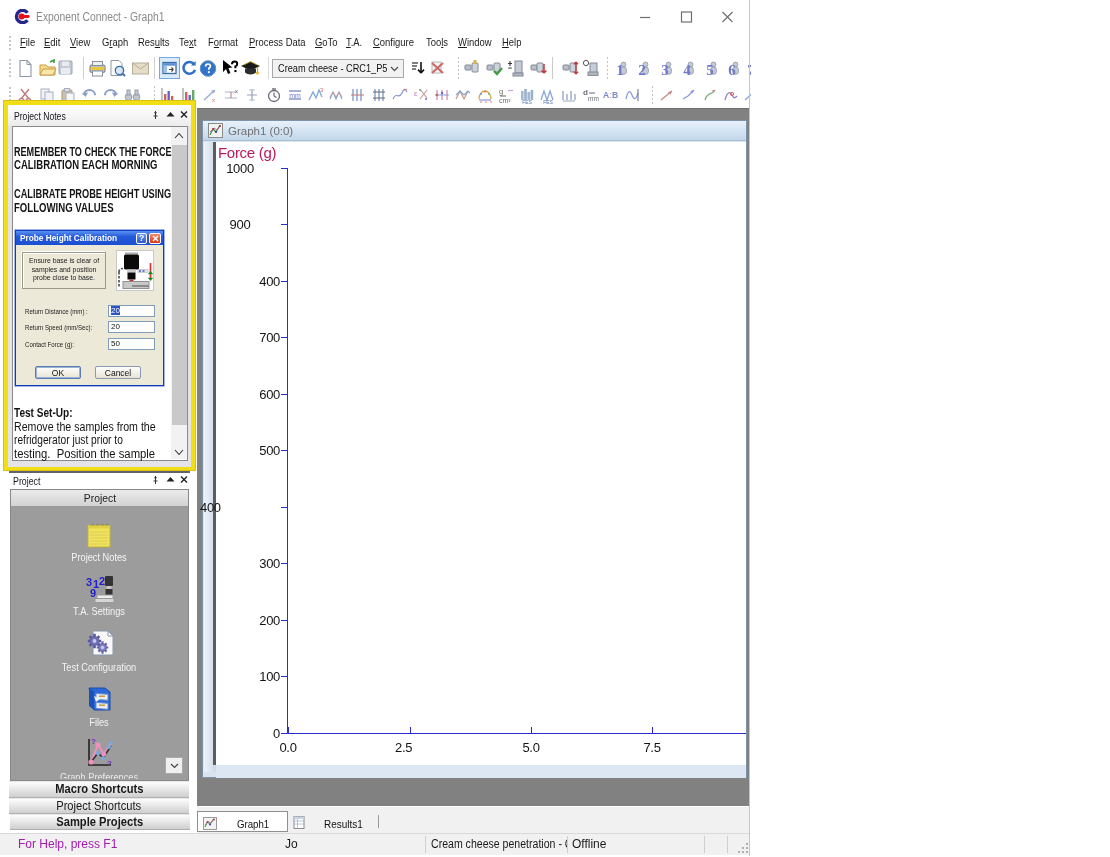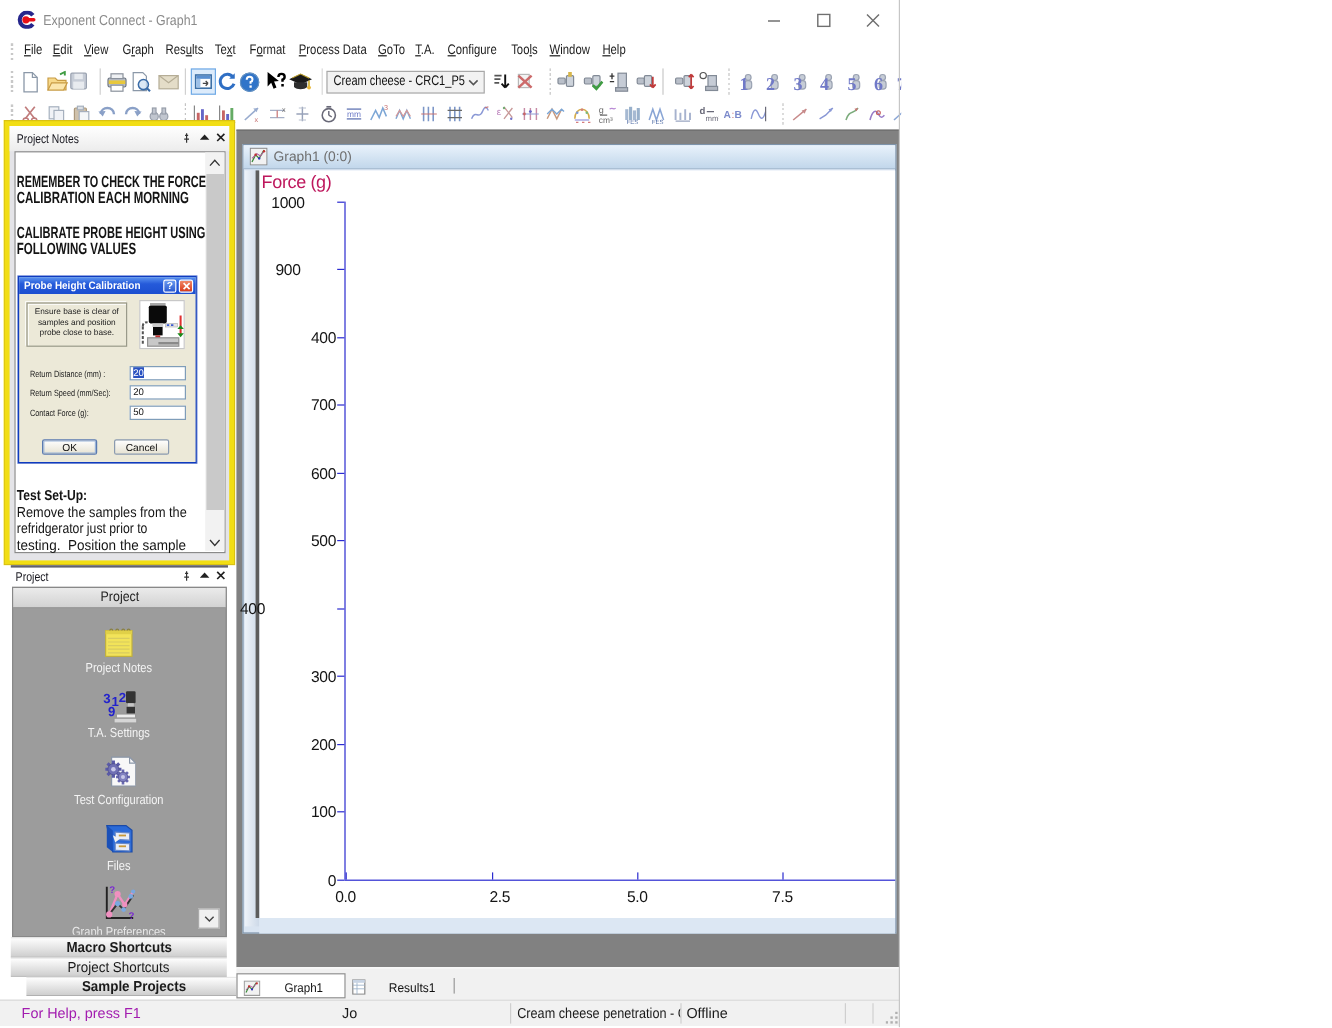--- a/index.html
+++ b/index.html
@@ -387,21 +387,21 @@
 <div class="a" style="left:200px;top:612.5px;width:80px;text-align:right;font-size:13px;color:#141414;letter-spacing:-0.3px">200</div>
 <div class="a" style="left:281px;top:619.5px;width:6px;height:1.4px;background:#2b2bd0"></div>
 <div class="a" style="left:200px;top:669.0px;width:80px;text-align:right;font-size:13px;color:#141414;letter-spacing:-0.3px">100</div>
 <div class="a" style="left:281px;top:676.0px;width:6px;height:1.4px;background:#2b2bd0"></div>
 <div class="a" style="left:200px;top:725.5px;width:80px;text-align:right;font-size:13px;color:#141414;letter-spacing:-0.3px">0</div>
 <div class="a" style="left:281px;top:732.5px;width:6px;height:1.4px;background:#2b2bd0"></div>
 <div class="a" style="left:287px;top:168px;width:1.4px;height:565px;background:#2b2bd0"></div>
 <div class="a" style="left:287px;top:732.5px;width:459px;height:1.4px;background:#2b2bd0"></div>
 <div class="a" style="left:273px;top:740px;width:30px;text-align:center;font-size:13px;color:#141414;letter-spacing:-0.3px">0.0</div>
 <div class="a" style="left:287.5px;top:727px;width:1.4px;height:6px;background:#2b2bd0"></div>
-<div class="a" style="left:395px;top:740px;width:30px;text-align:right;font-size:13px;color:#141414;letter-spacing:-0.3px">2.5</div>
+<div class="a" style="left:395px;top:740px;width:30px;text-align:left;font-size:13px;color:#141414;letter-spacing:-0.3px">2.5</div>
 <div class="a" style="left:409.5px;top:727px;width:1.4px;height:6px;background:#2b2bd0"></div>
 <div class="a" style="left:516px;top:740px;width:30px;text-align:center;font-size:13px;color:#141414;letter-spacing:-0.3px">5.0</div>
 <div class="a" style="left:530.5px;top:727px;width:1.4px;height:6px;background:#2b2bd0"></div>
 <div class="a" style="left:637px;top:740px;width:30px;text-align:center;font-size:13px;color:#141414;letter-spacing:-0.3px">7.5</div>
 <div class="a" style="left:651.5px;top:727px;width:1.4px;height:6px;background:#2b2bd0"></div>
 
 <div class="a" style="left:3px;top:100px;width:193px;height:371px;background:#f2de14;box-shadow:inset 0 0 0 1px #d9c113"></div>
 <div class="a" style="left:8px;top:105px;width:183px;height:362px;background:#e4e4e8"></div>
 <div class="a" style="left:8px;top:105px;width:183px;height:21px;background:linear-gradient(180deg,#ffffff,#ececec)"></div>
 <div class="a" style="left:13.5px;top:110px;font-size:10.5px;color:#17171f;transform:scaleX(0.82);transform-origin:0 0;white-space:nowrap">Project Notes</div>
@@ -544,21 +544,21 @@
  <text x="6" y="6" font-size="8" font-weight="bold" fill="#7a2ad0" font-family="Liberation Sans">?</text>
  <text x="22" y="28" font-size="8" font-weight="bold" fill="#7a2ad0" font-family="Liberation Sans">?</text>
 </svg>
 <div class="a" style="left:9px;top:771px;width:180px;text-align:center;font-size:11px;color:#e8e8e8;transform:scaleX(0.84);clip-path:inset(0 0 4px 0)">Graph Preferences</div>
 <div class="a" style="left:165px;top:757px;width:18px;height:17px;background:#f0f0f0;border:1px solid #aaa"></div>
 <svg class="a" style="left:170px;top:763px" width="9" height="6" viewBox="0 0 9 6">
     <path d="M1 1l3.5 3.5L8 1" fill="none" stroke="#444" stroke-width="1.2"></path>
   </svg>
 <div class="a" style="left:9px;top:781px;width:180px;height:16.5px;background:linear-gradient(180deg,#fdfdfd,#cfcfcf);border-top:1px solid #e8e8e8;border-bottom:1px solid #b0b0b0;font-size:12px;font-weight:bold;color:#1a1a1a;text-align:center;line-height:15px"><span style="display:inline-block;transform:scaleX(0.93)">Macro Shortcuts</span></div>
 <div class="a" style="left:9px;top:797.5px;width:180px;height:16.5px;background:linear-gradient(180deg,#fdfdfd,#cfcfcf);border-top:1px solid #e8e8e8;border-bottom:1px solid #b0b0b0;font-size:12px;font-weight:normal;color:#1a1a1a;text-align:center;line-height:15px"><span style="display:inline-block;transform:scaleX(0.93)">Project Shortcuts</span></div>
-<div class="a" style="left:22px;top:814px;width:180px;height:16px;background:linear-gradient(180deg,#fdfdfd,#cfcfcf);border-top:1px solid #e8e8e8;border-bottom:1px solid #b0b0b0;font-size:12px;font-weight:bold;color:#1a1a1a;text-align:center;line-height:15px"><span style="display:inline-block;transform:scaleX(0.93)">Sample Projects</span></div>
+<div class="a" style="left:10px;top:814px;width:180px;height:16px;background:linear-gradient(180deg,#fdfdfd,#cfcfcf);border-top:1px solid #e8e8e8;border-bottom:1px solid #b0b0b0;font-size:12px;font-weight:bold;color:#1a1a1a;text-align:center;line-height:15px"><span style="display:inline-block;transform:scaleX(0.93)">Sample Projects</span></div>
 
 <div class="a" style="left:197px;top:807px;width:553px;height:26px;background:#f1f1f1"></div>
 <div class="a" style="left:197px;top:811px;width:91px;height:21px;background:#fff;border:1px solid #8f8f8f"></div>
 <svg class="a" style="left:203px;top:817px" width="14" height="13" viewBox="0 0 14 13">
     <rect x="0.5" y="0.5" width="13" height="12" fill="#f2f2f2" stroke="#9a9a9a"></rect>
     <path d="M2 10L4.5 5l2.5 2.5L10.5 2" fill="none" stroke="#3a8a3a" stroke-width="1"></path>
     <path d="M2 8l3-3.5L8 6l3-4" fill="none" stroke="#b05a9a" stroke-width="0.8"></path>
     <circle cx="4.5" cy="5" r="0.9" fill="#c03030"></circle>
     <circle cx="7" cy="7.5" r="0.9" fill="#3030c0"></circle>
     <circle cx="11" cy="2.5" r="0.9" fill="#c03030"></circle>

